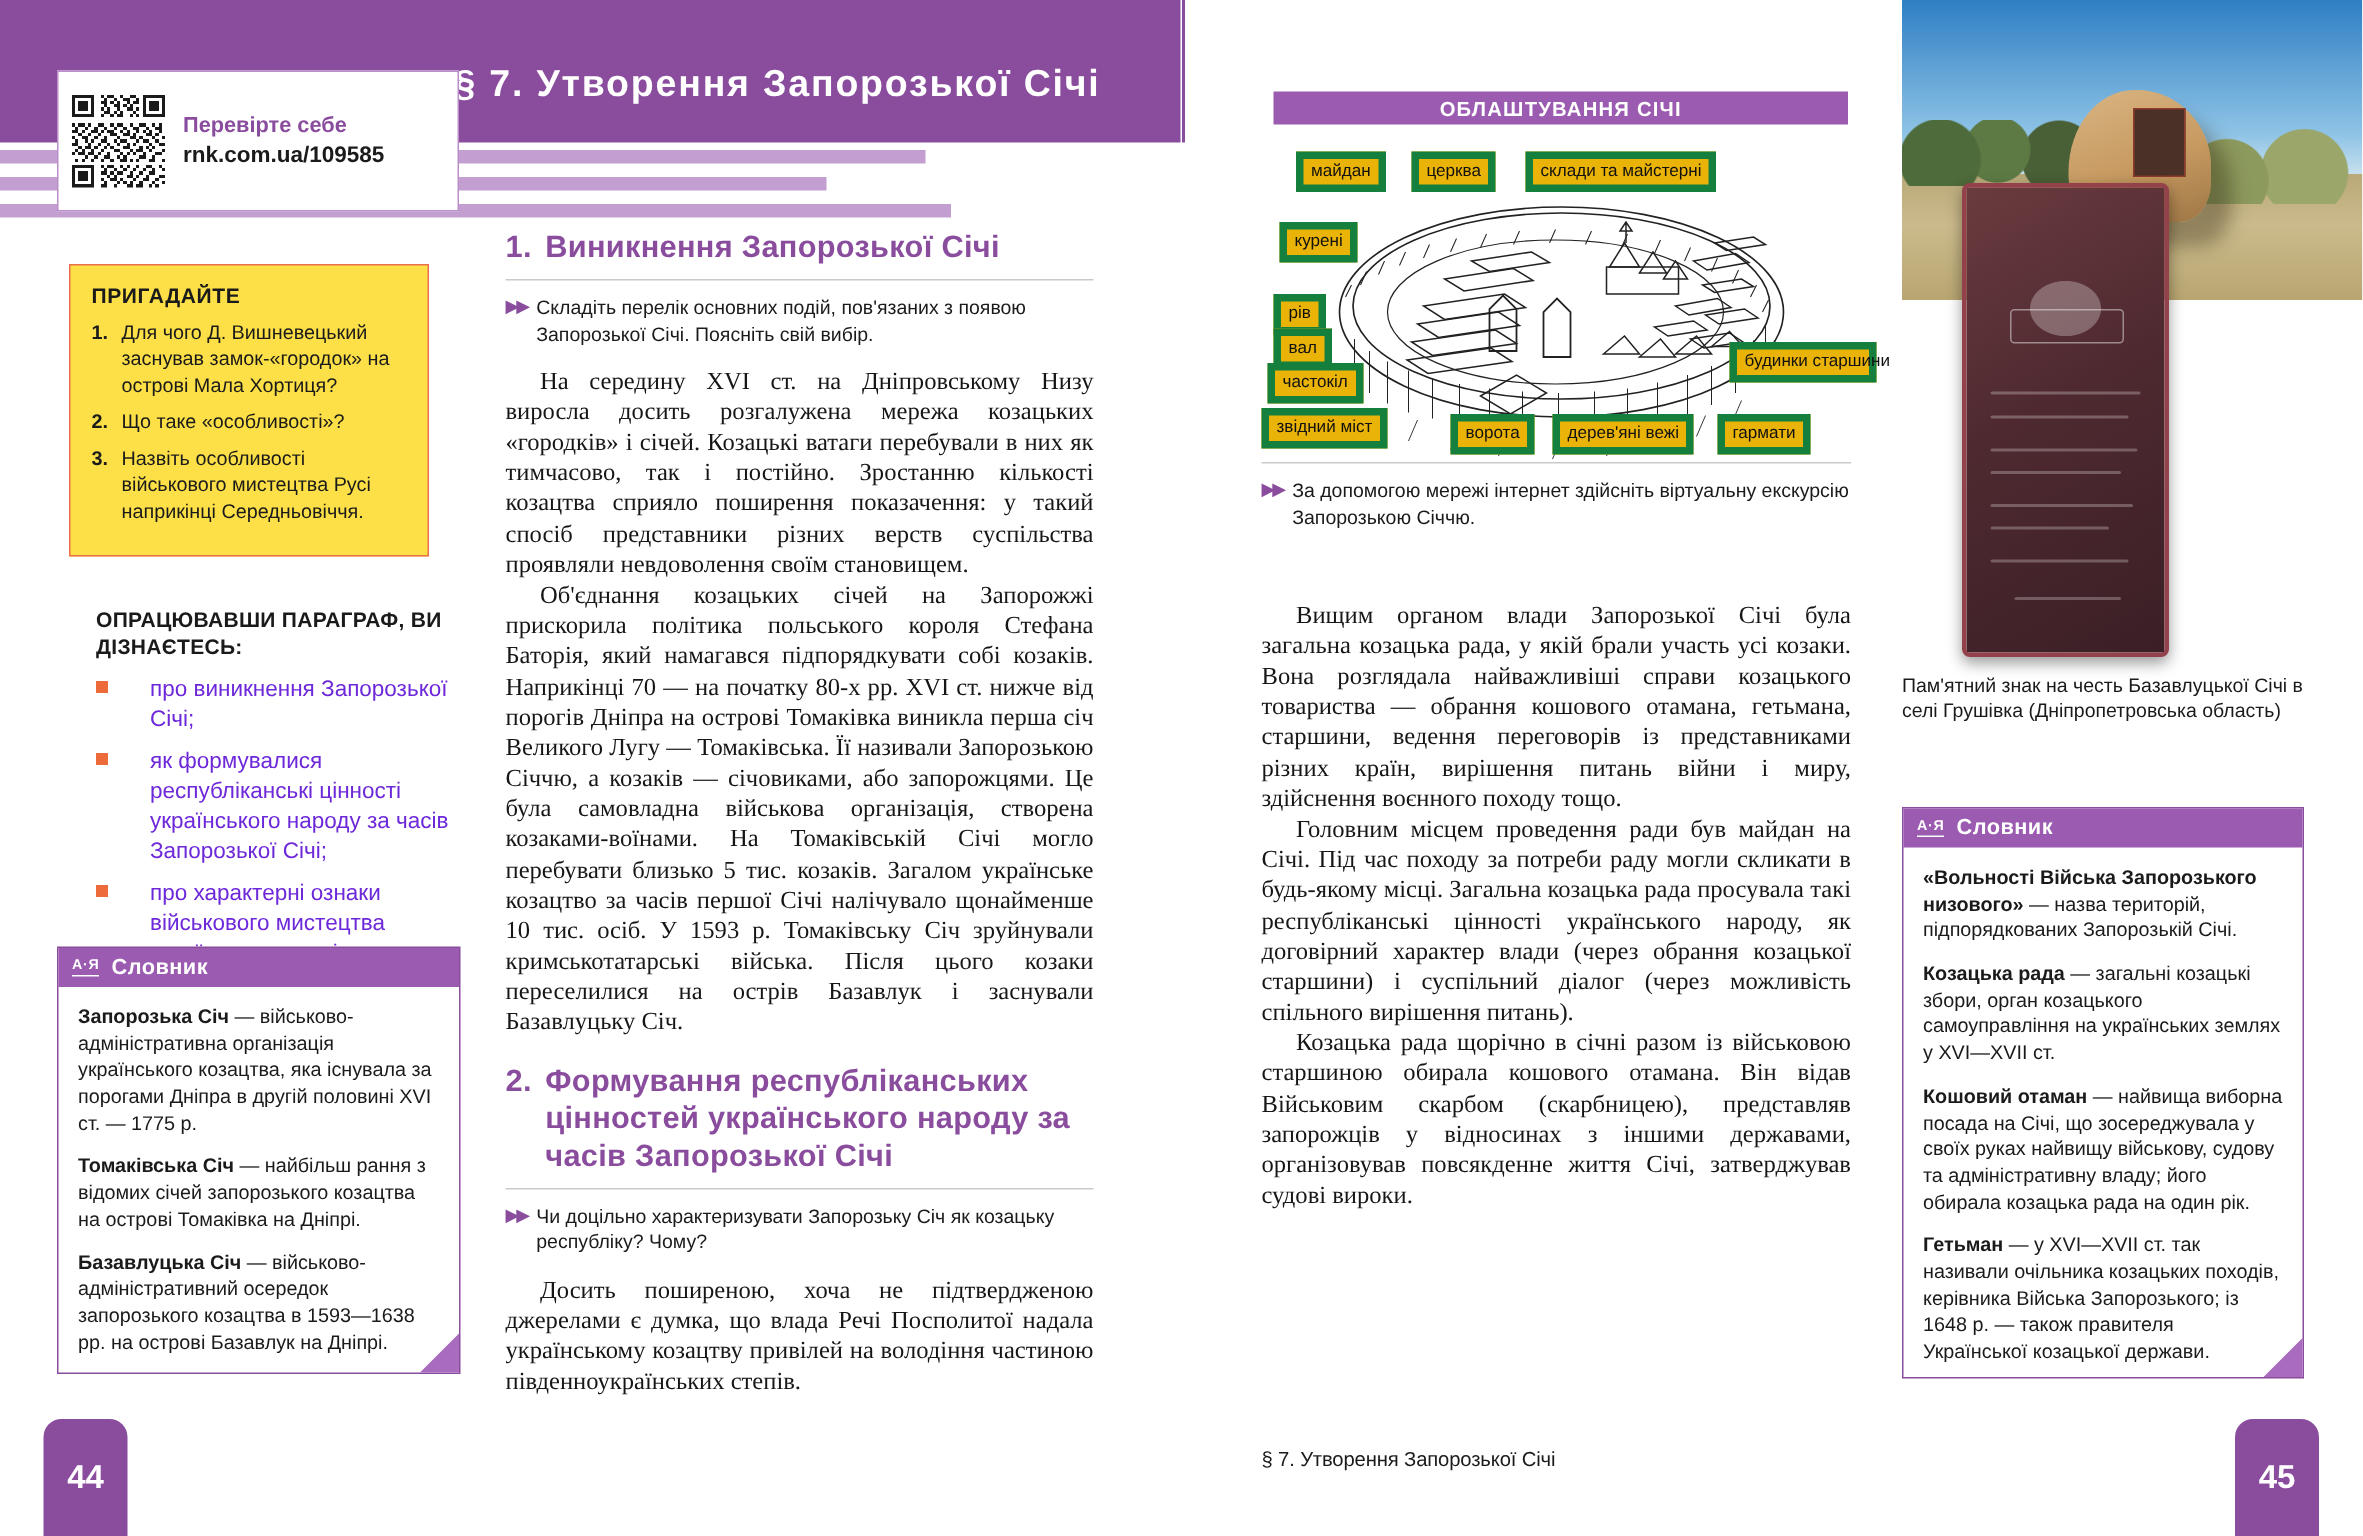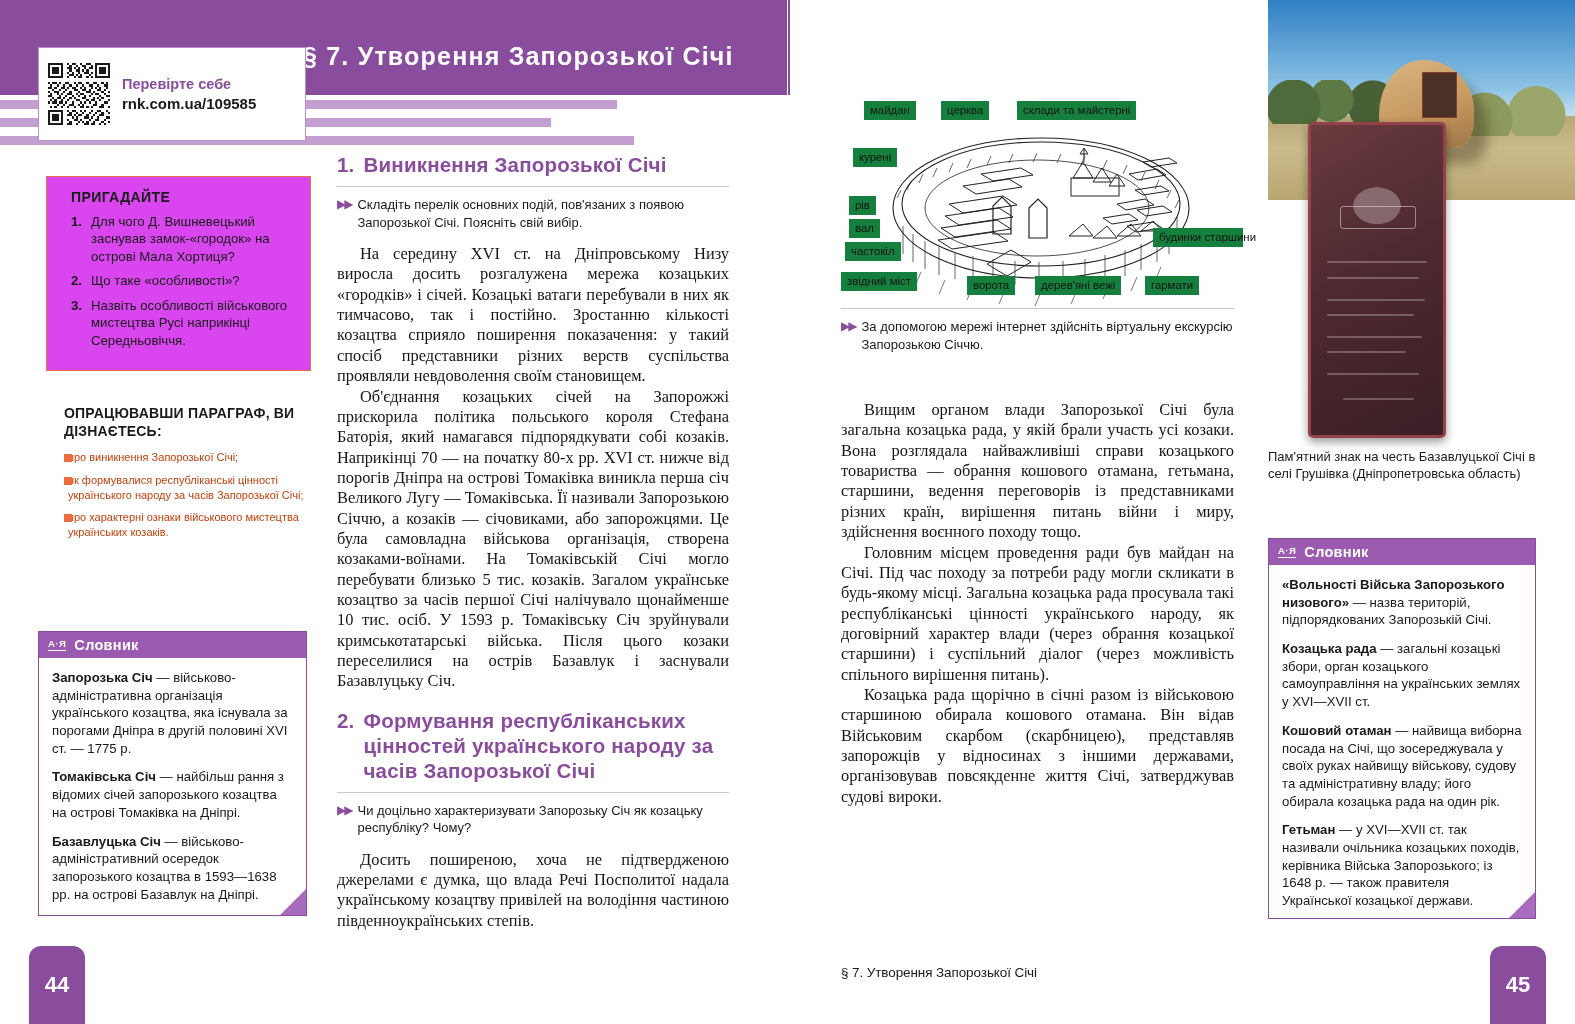--- a/index.html
+++ b/index.html
@@ -39,44 +39,44 @@
     box-sizing:border-box;
     display:flex;align-items:center;
   }
   .qr-img{width:62px;height:62px;margin-left:9px;flex:none;}
   .qr-texts{margin-left:12px;}
   .qr-title{color:#8a4d9e;font-size:14.5px;font-weight:bold;margin-bottom:3px;}
   .qr-url{color:#1a1a1a;font-size:15px;font-weight:bold;}
 
   
   .recall-box{
-    position:absolute;left:46px;top:176px;width:265px;
-    border:1.5px solid #e8714b;background:#d946ef;
-    box-sizing:border-box;padding:12px 14px 14px 24px;
+    position:absolute;left:46px;top:176px;width:240px;
+    border:1.5px solid #e8714b;background:#fde047;
+    box-sizing:border-box;padding:12px 14px 14px 14px;
   }
   .recall-title{
     font-size:14px;font-weight:bold;color:#1a1a1a;
     letter-spacing:.4px;margin-bottom:8px;
   }
   .recall-list{list-style:none;margin:0;padding:0;}
   .recall-list li{
     display:flex;font-size:13.2px;line-height:1.32;color:#1a1a1a;
     margin-bottom:7px;
   }
   .recall-list li .num{font-weight:bold;width:20px;flex:none;}
 
   .learn-block{position:absolute;left:64px;top:404px;width:250px;}
   .learn-title{
     font-size:14px;font-weight:bold;color:#1a1a1a;
     line-height:1.3;margin-bottom:10px;letter-spacing:.2px;
   }
   .learn-list{list-style:none;margin:0;padding:0;}
   .learn-list li{
-    position:relative;padding-left:4px;
-    font-size:11px;line-height:1.33;color:#c2410c;margin-bottom:8px;
+    position:relative;padding-left:36px;
+    font-size:15px;line-height:1.33;color:#6d28d9;margin-bottom:8px;
   }
   .learn-list li:before{
     content:"";position:absolute;left:0;top:4px;
     width:8px;height:8px;background:#ed6a3a;
   }
 
   
   .gloss{
     position:absolute;border:1.5px solid #8a4d9e;box-sizing:border-box;
     background:#ffffff;
@@ -132,21 +132,21 @@
   .col p.body + p.body{margin-top:0;}
 
   
   .diag-head{
     position:absolute;left:849px;top:61px;width:383px;height:22px;
     background:#9b5bb0;color:#fff;display:flex;align-items:center;
     justify-content:center;font-size:13.5px;font-weight:bold;letter-spacing:.8px;
   }
   .diagram{position:absolute;left:841px;top:86px;width:400px;height:225px;}
   .dlabel{
-    position:absolute;background:#15803d;border:1px solid #15803d;
+    position:absolute;background:#eab308;border:5px solid #15803d;
     font-size:11.4px;color:#111;padding:1px 5px 2px 5px;
     font-family:"Liberation Sans", sans-serif;white-space:nowrap;
     line-height:1.25;text-align:center;
   }
 
   
   .photo{
     position:absolute;left:1268px;top:0;width:307px;height:200px;
     overflow:hidden;
   }
@@ -497,20 +497,23 @@
       <span>Формування республіканських цінностей українського народу за часів Запорозької Січі</span>
     </div>
     <div class="hrule"></div>
     <div class="task">
       <span class="arrows">▶▶</span>
       <span>Чи доцільно характеризувати Запорозьку Січ як козацьку республіку? Чому?</span>
     </div>
     <p class="body">Досить поширеною, хоча не підтвердженою джерелами є думка, що влада Речі Посполитої надала українському козацтву привілей на володіння частиною південноукраїнських степів.</p>
   </div>
 
+  <div class="diag-head">
+    <span>ОБЛАШТУВАННЯ СІЧІ</span>
+  </div>
   <div class="diagram">
     <svg viewBox="0 0 400 225" width="400" height="225">
       <g fill="none" stroke="#222" stroke-width="1.1">
 
         <ellipse cx="200" cy="122" rx="148" ry="70"></ellipse>
         <ellipse cx="200" cy="118" rx="139" ry="62"></ellipse>
 
         <ellipse cx="196" cy="122" rx="112" ry="48" stroke-width="0.8"></ellipse>
 
         <g stroke-width="0.7">

